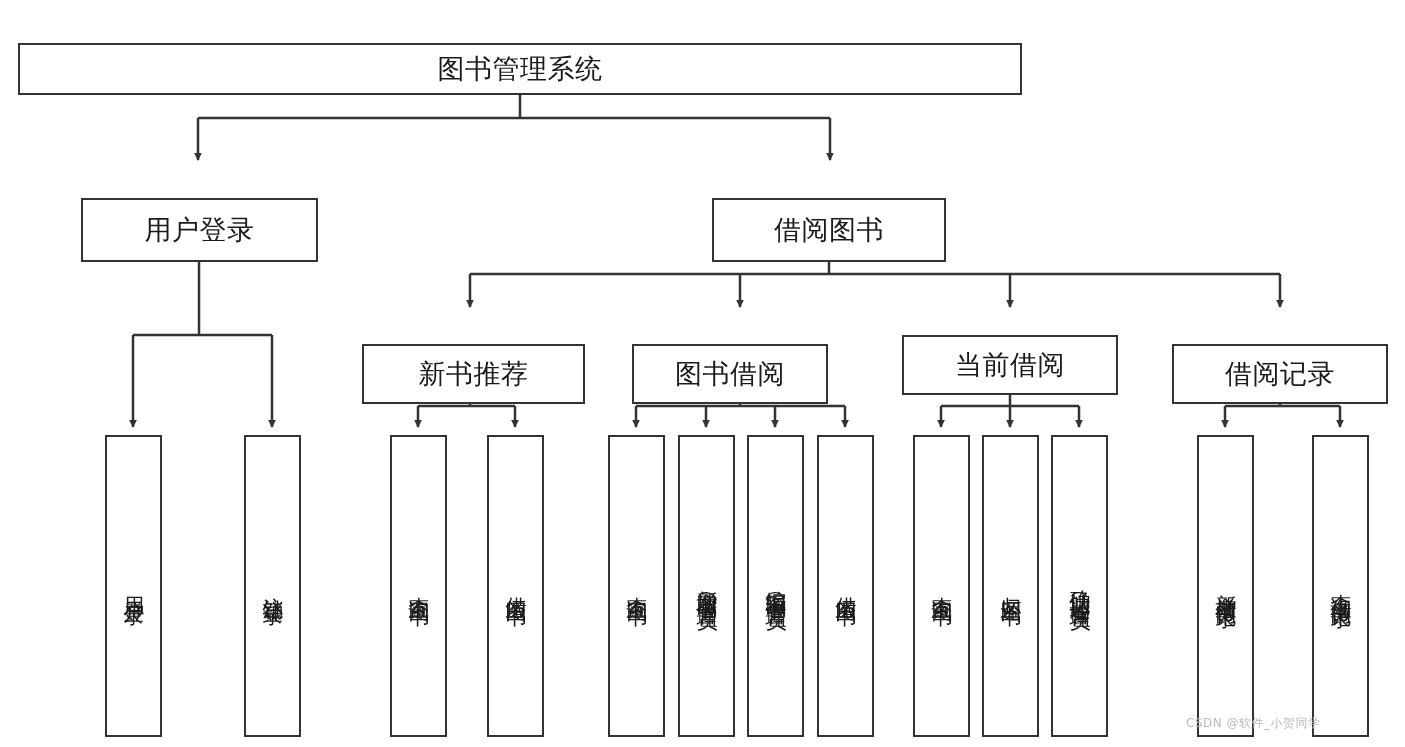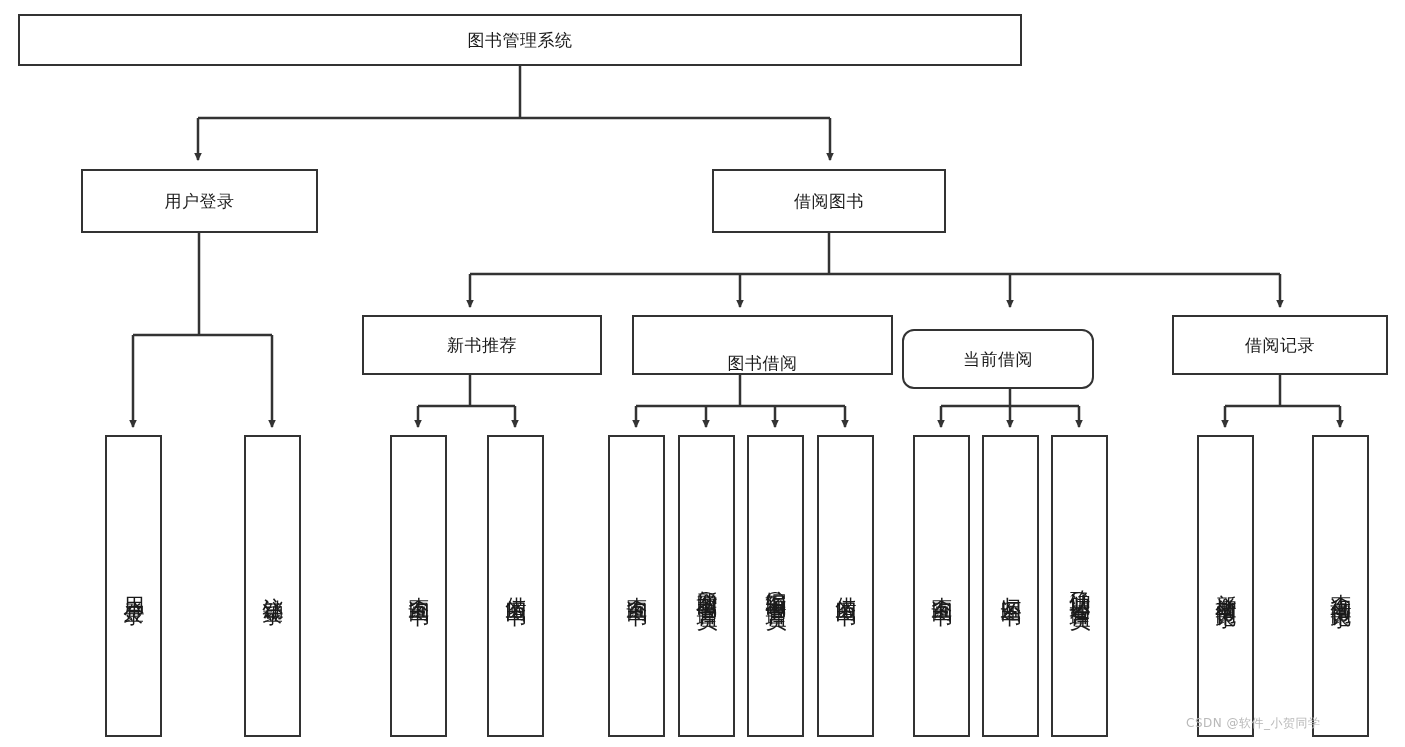--- a/index.html
+++ b/index.html
@@ -30,23 +30,24 @@
     box-sizing: border-box;
     border: 2.5px solid #333333;
     background: #ffffff;
     display: flex;
     align-items: center;
     justify-content: center;
     color: #1a1a1a;
     line-height: 1.18;
   }
   .node-box.horizontal {
-    font-size: 17px;
+    font-size: 27px;
     letter-spacing: 0.5px;
     white-space: nowrap;
+    margin-top: 29px;
   }
   .node-box.vertical {
     writing-mode: vertical-rl;
     text-orientation: upright;
     font-size: 21px;
     letter-spacing: 3px;
     padding-top: 4px;
     padding-bottom: 4px;
     text-align: center;
   }
@@ -125,29 +126,29 @@
   </div>
 
   <div class="node-box horizontal" style="left:81px; top:169px; width:237px; height:64px;">
     <span class="node-label">用户登录</span>
   </div>
 
   <div class="node-box horizontal" style="left:712px; top:169px; width:234px; height:64px;">
     <span class="node-label">借阅图书</span>
   </div>
 
-  <div class="node-box horizontal" style="left:362px; top:315px; width:240px; height:60px;">
+  <div class="node-box horizontal" style="left:362px; top:315px; width:223px; height:60px;">
     <span class="node-label">新书推荐</span>
   </div>
 
-  <div class="node-box horizontal" style="left:632px; top:315px; width:261px; height:60px;align-items:flex-end;">
+  <div class="node-box horizontal" style="left:632px; top:315px; width:196px; height:60px;">
     <span class="node-label">图书借阅</span>
   </div>
 
-  <div class="node-box horizontal" style="left:902px; top:329px; width:192px; height:60px;border-radius:12px;">
+  <div class="node-box horizontal" style="left:902px; top:306px; width:216px; height:60px;">
     <span class="node-label">当前借阅</span>
   </div>
 
   <div class="node-box horizontal" style="left:1172px; top:315px; width:216px; height:60px;text-align:right;">
     <span class="node-label">借阅记录</span>
   </div>
 
   <div class="node-box vertical" style="left:105px; top:435px; width:57px; height:302px;">
     <span class="node-label">用户登录</span>
   </div>

